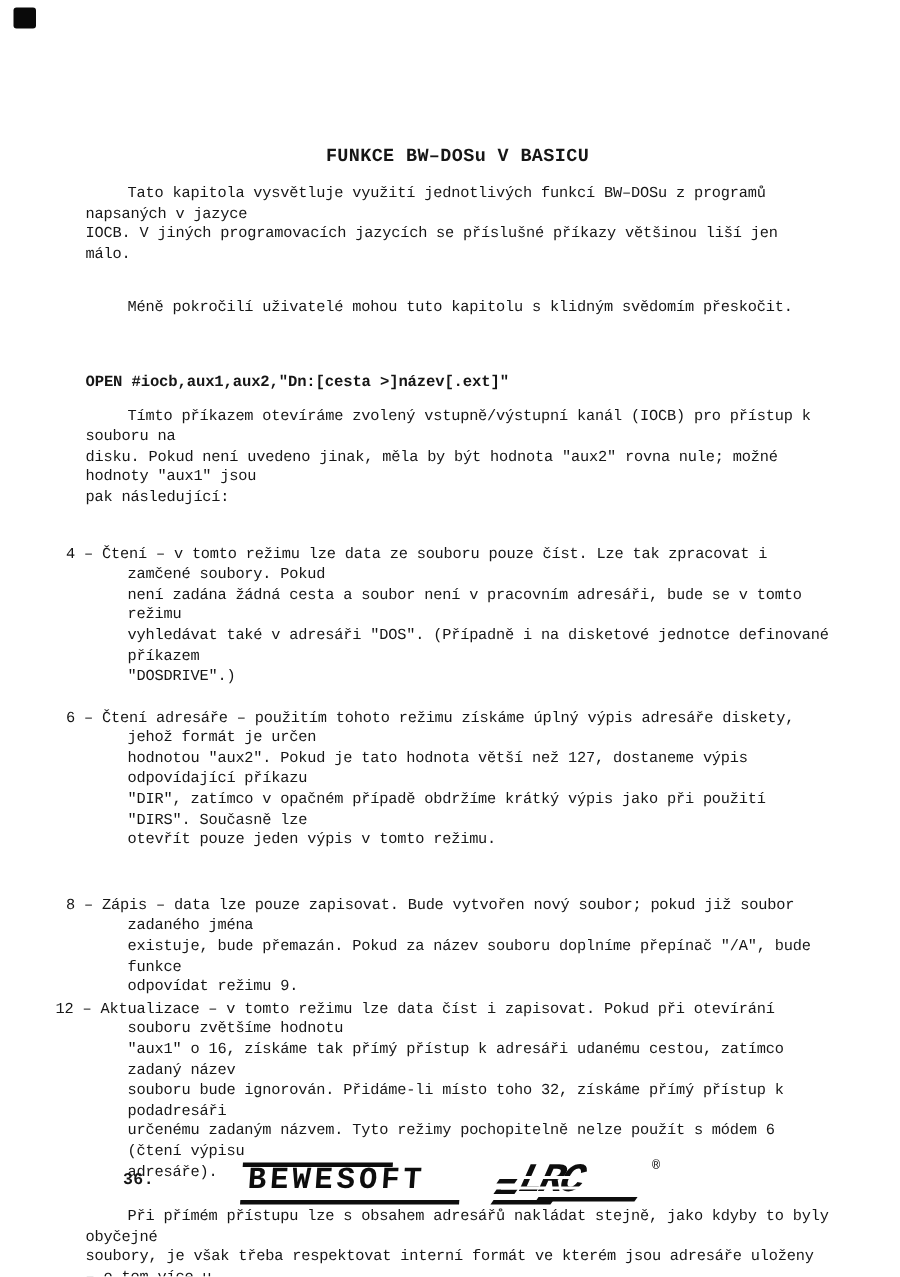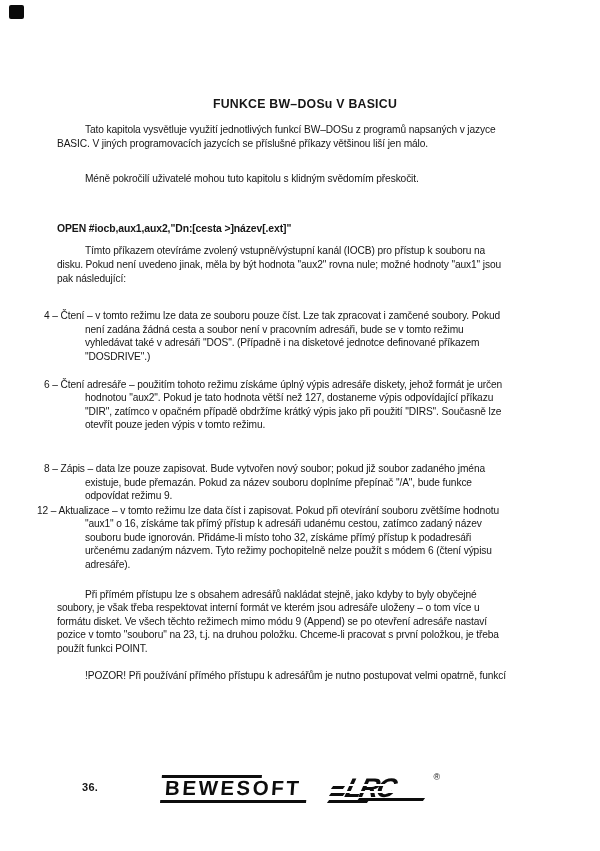--- a/index.html
+++ b/index.html
@@ -1,18 +1,18 @@
 <!DOCTYPE html>
 <html><head>
 <meta charset="utf-8">
 <style>
   html,body { margin:0; padding:0; background:#ffffff; }
   .page {
     position:relative; width:600px; height:851px; background:#ffffff;
-    color:#161616; font-family:Liberation Sans, sans-serif;
+    color:#161616; font-family:Liberation Mono, monospace;
     font-size:10.2px; line-height:13.6px; letter-spacing:-0.12px;
     overflow:hidden;
   }
   .corner-mark {
     position:absolute; left:9px; top:5px; width:15px; height:14px;
     background:#0a0a0a; border-radius:2px;
   }
   .content { position:absolute; left:57px; top:0; width:496px; }
   .t { white-space:pre-line; }
   .title {
@@ -71,21 +71,21 @@
 
 <div class="page">
 
   <div class="corner-mark"></div>
 
   <div class="content">
 
     <div class="title">FUNKCE BW–DOSu V BASICU</div>
 
     <div class="t p p1">Tato kapitola vysvětluje využití jednotlivých funkcí BW–DOSu z programů napsaných v jazyce
-BASIC. V jiných programovacích jazycích se příslušné příkazy většinou liší jen málo.</div>
+IOCB. V jiných programovacích jazycích se příslušné příkazy většinou liší jen málo.</div>
 
     <div class="t p p2">Méně pokročilí uživatelé mohou tuto kapitolu s klidným svědomím přeskočit.</div>
 
     <div class="cmd-heading">OPEN #iocb,aux1,aux2,"Dn:[cesta &gt;]název[.ext]"</div>
 
     <div class="t p desc">Tímto příkazem otevíráme zvolený vstupně/výstupní kanál (IOCB) pro přístup k souboru na
 disku. Pokud není uvedeno jinak, měla by být hodnota "aux2" rovna nule; možné hodnoty "aux1" jsou
 pak následující:</div>
 
     <div class="t mode m4"><span>4 –</span> <span>Čtení – v tomto režimu lze data ze souboru pouze číst. Lze tak zpracovat i zamčené soubory. Pokud

